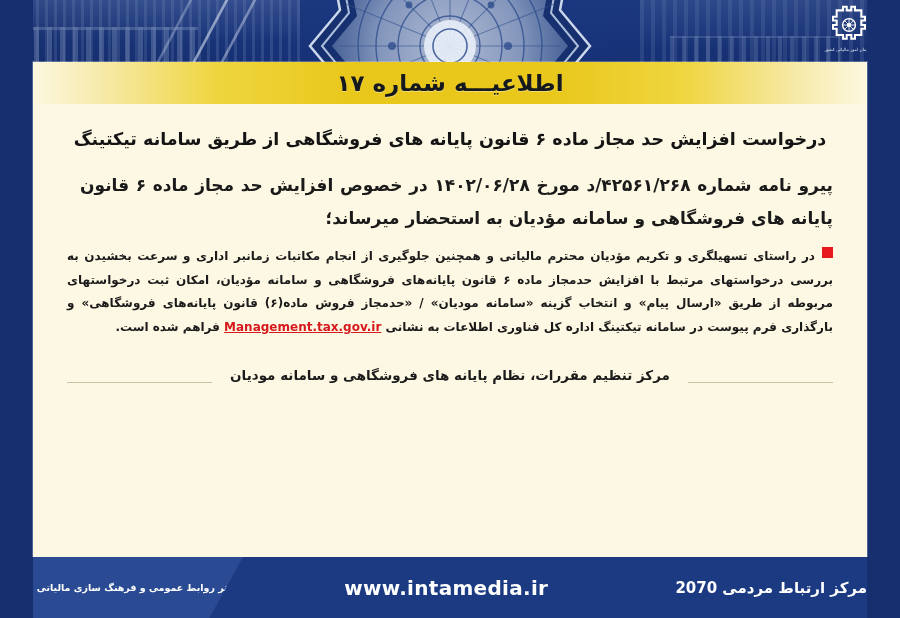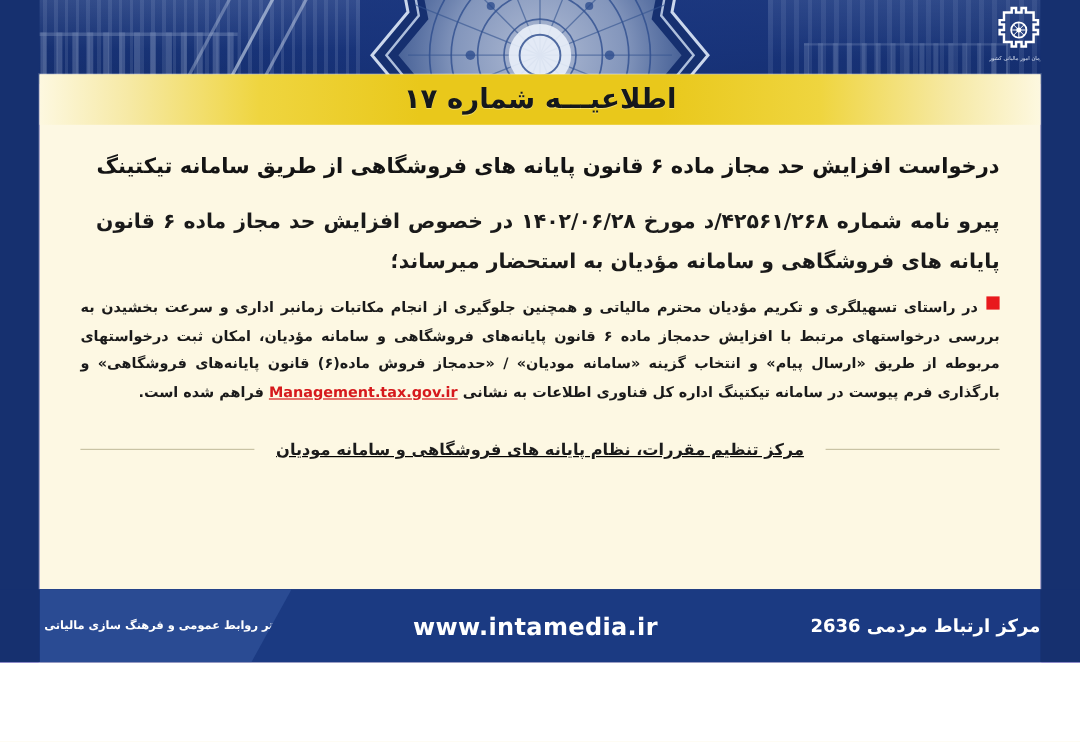--- a/index.html
+++ b/index.html
@@ -3,22 +3,22 @@
 <meta charset="utf-8">
 <title>Announcement</title>
 <style>
   html,body{margin:0;padding:0;}
   body{
     width:900px;height:618px;overflow:hidden;
     background:#ffffff;
     font-family:"DejaVu Sans","Liberation Sans",sans-serif;
   }
   .poster{
-    position:relative;width:900px;height:552px;overflow:hidden;
-    background:#8b5cf6;
+    position:relative;width:900px;height:618px;overflow:hidden;
+    background:#22c55e;
   }
 
   
   .header-band{
     position:absolute;left:0;top:0;width:900px;height:70px;
     background:
       linear-gradient(90deg,
         rgba(20,45,110,0.82) 0%,
         rgba(20,45,110,0.55) 16%,
         rgba(22,48,118,0.72) 30%,
@@ -106,42 +106,42 @@
     letter-spacing:.5px;line-height:1;
     text-shadow:0 1px 0 rgba(255,255,255,.35);
   }
   .card-body{
     padding:18px 34px 0 34px;
     box-sizing:border-box;
     direction:rtl;text-align:right;
   }
   .subtitle{
     font-size:17.5px;font-weight:bold;color:#141414;
-    line-height:1.55;margin:4px 0 16px 0;
+    text-align:center;line-height:1.55;margin:4px 0 16px 0;
   }
   .para{
     font-size:17px;font-weight:bold;color:#1a1a1a;
     line-height:1.95;margin:0 0 6px 13px;text-align:justify;
     text-align-last:right;
   }
   .para.lead{ margin-bottom:10px; }
   .bullet-para{
     font-size:12px;font-weight:bold;color:#1a1a1a;
     line-height:1.95;margin:0;text-align:justify;text-align-last:right;
     position:relative;
   }
   .sq{
     display:inline-block;width:11px;height:11px;background:#e8191c;
     margin-left:7px;vertical-align:2px;
   }
   .url{color:#d6191c;font-weight:bold;direction:ltr;display:inline-block;
        font-family:"DejaVu Sans","Liberation Sans",sans-serif;}
 
   .sign-wrap{
-    margin-top:28px;display:flex;align-items:center;gap:4px;text-decoration:underline;
+    margin-top:28px;display:flex;align-items:flex-end;gap:4px;
   }
   .rule{flex:1;height:1px;background:#c9c3a4;}
   .signature{
     font-size:13.5px;font-weight:bold;color:#1b1b1b;
     padding:0 14px;white-space:nowrap;
   }
 
   
   .footer{
     position:absolute;left:0;bottom:0;width:900px;height:61px;
@@ -271,21 +271,21 @@
         <div class="signature">مرکز تنظیم مقررات، نظام پایانه های فروشگاهی و سامانه مودیان</div>
         <div class="rule"></div>
       </div>
 
     </div>
   </div>
 
   <div class="footer">
     <div class="footer-inner">
       <div class="foot-right">
-        <span class="t">مرکز ارتباط مردمی 2636</span>
+        <span class="t">مرکز ارتباط مردمی 2070</span>
       </div>
       <div class="foot-mid">
         <span class="t">www.intamedia.ir</span>
       </div>
       <div class="foot-left">
         <span class="t">دفتر روابط عمومی و فرهنگ سازی مالیاتی</span>
       </div>
     </div>
   </div>
 

